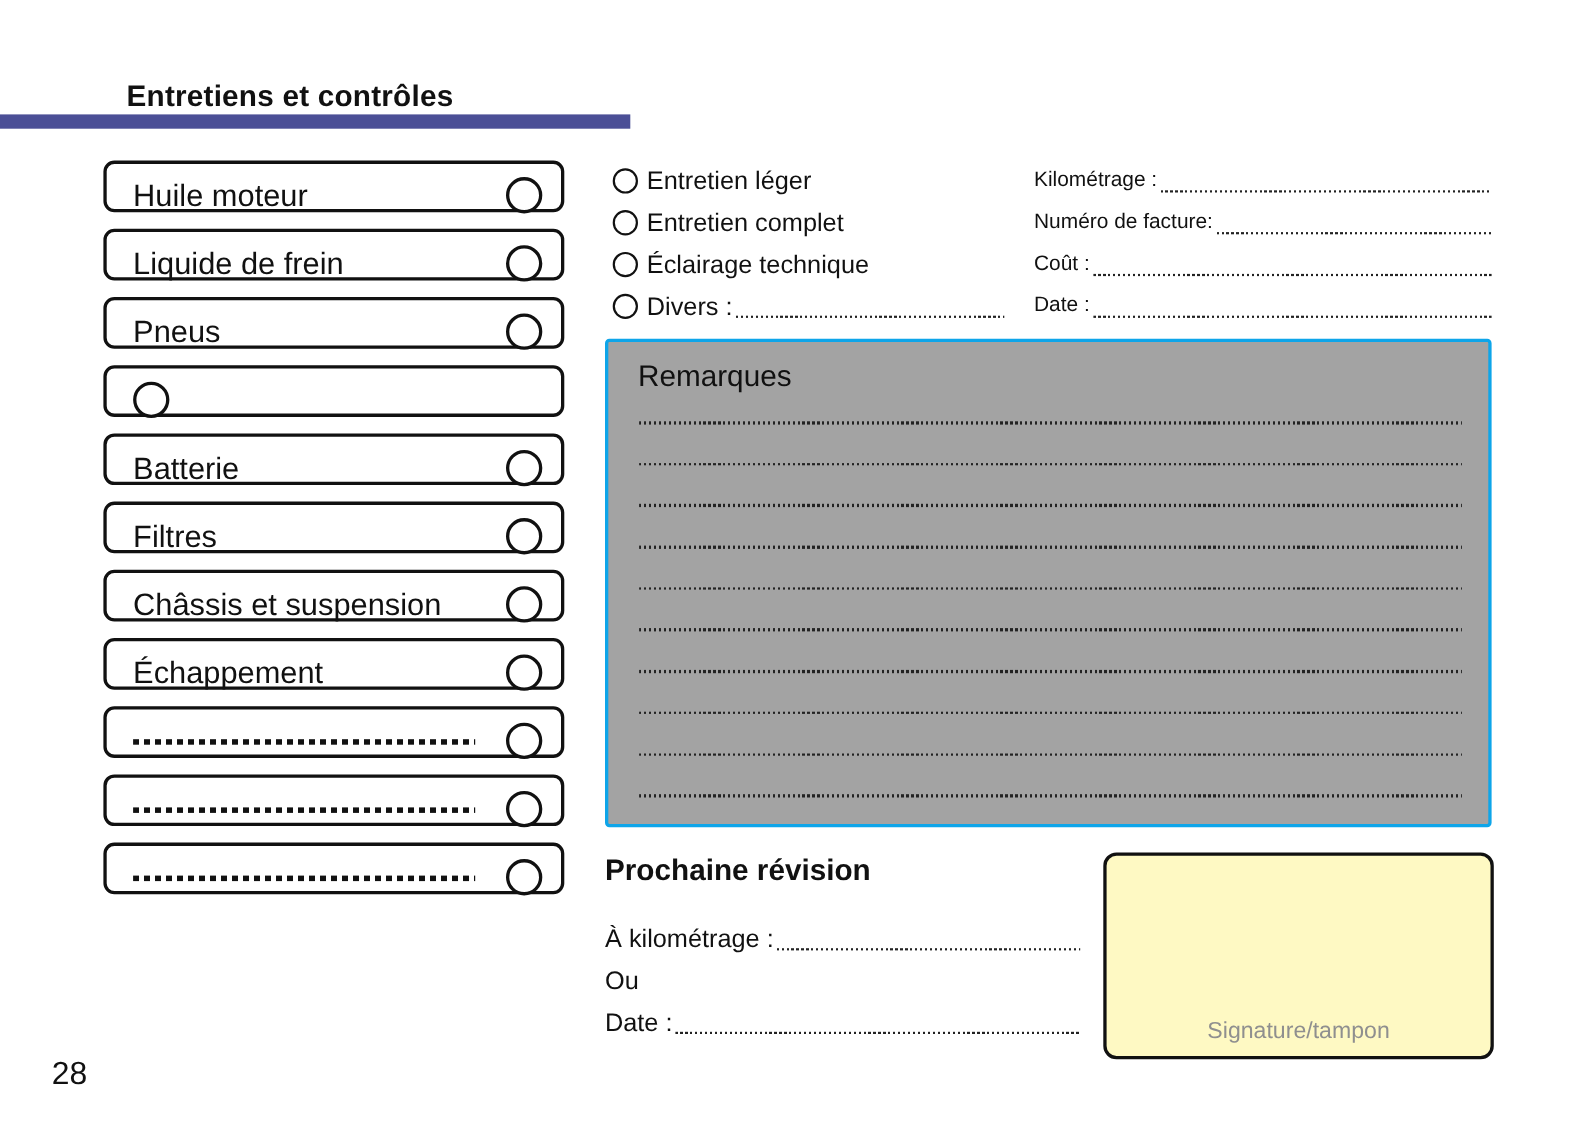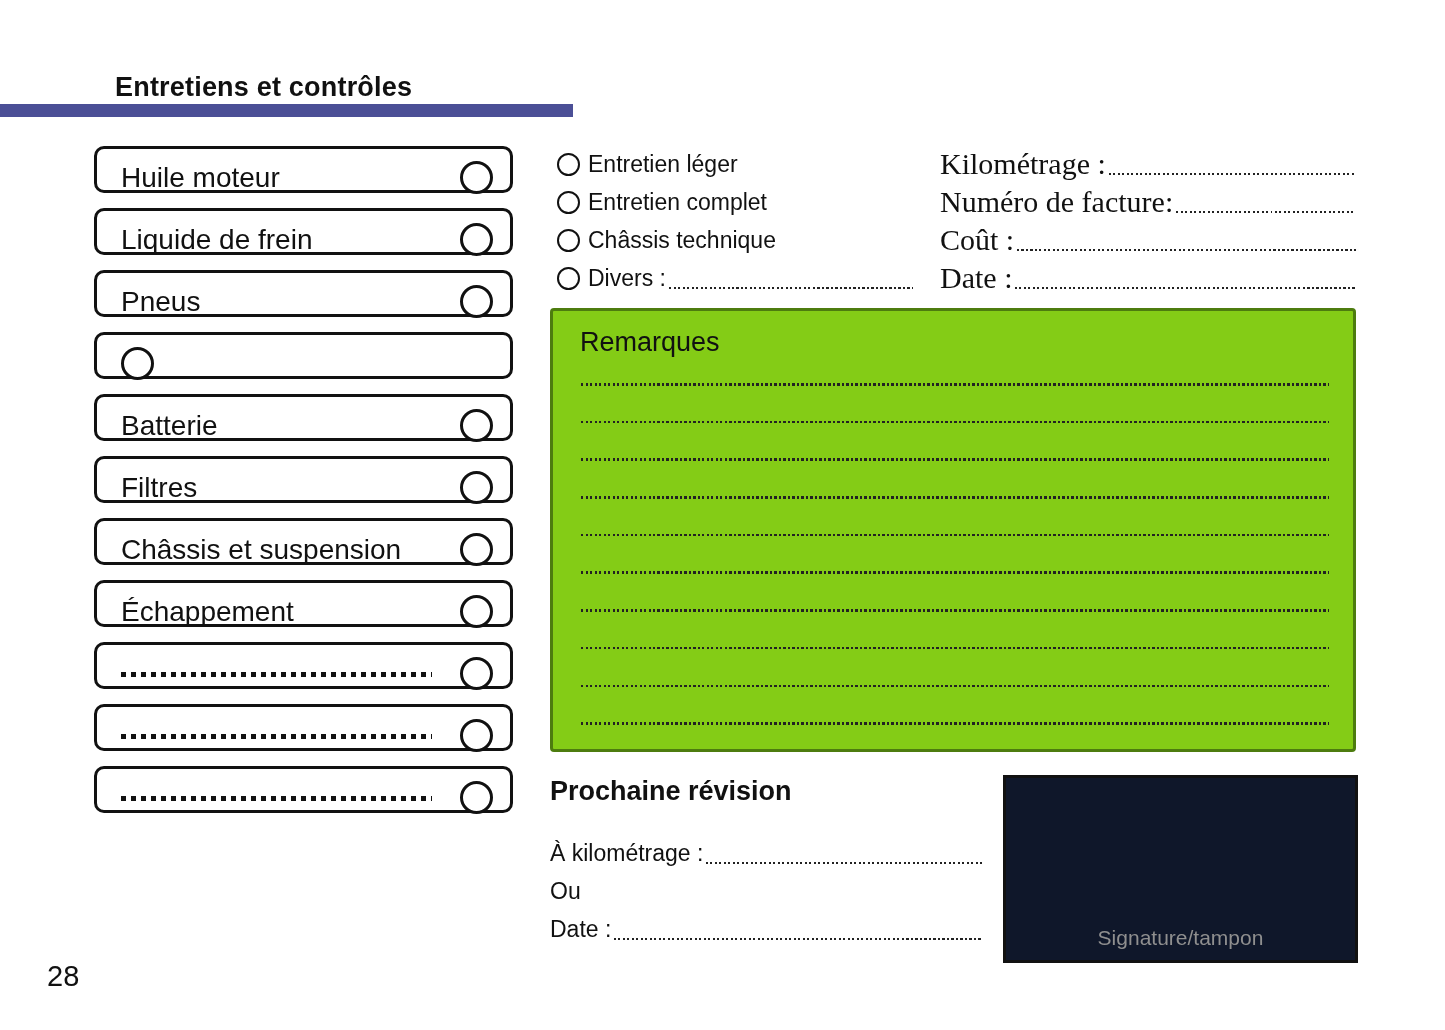--- a/index.html
+++ b/index.html
@@ -40,41 +40,41 @@
     margin-right:8px; flex:none; background:#fff;
   }
   .radio-label { font-size:23px; white-space:nowrap; }
   .leader {
     flex:1; height:2.5px; align-self:flex-end; margin-bottom:8px; margin-left:3px;
     background:repeating-linear-gradient(90deg,#222 0 2px,transparent 2px 4.5px);
   }
   
   .invoice-fields { position:absolute; left:940px; top:145px; width:416px; }
   .field-row { display:flex; align-items:center; height:38px; }
-  .field-label { font-size:30px; white-space:nowrap;font-family:Liberation Serif, serif; }
+  .field-label { font-size:19px; white-space:nowrap; }
   
   .remarks-box {
     position:absolute; left:550px; top:308px; width:806px; height:444px;
-    border:3px solid #4d7c0f; border-radius:4px; background:#84cc16;
+    border:3px solid #0ea5e9; border-radius:4px; background:#a3a3a3;
   }
   .remarks-title { font-size:27px; font-weight:normal; margin:16px 0 0 27px; }
   .remark-lines { margin:25px 24px 0 28px; }
   .remark-line {
     height:2.5px; margin-bottom:35.2px;
     background:repeating-linear-gradient(90deg,#222 0 2px,transparent 2px 4.5px);
   }
   
   .next-service { position:absolute; left:550px; top:776px; width:432px; }
   .next-service-title { font-size:27px; font-weight:bold; margin-bottom:27px; }
   .ns-row { display:flex; align-items:center; height:38px; }
   .ns-label { font-size:23px; white-space:nowrap; }
   
   .signature-box {
     position:absolute; left:1003px; top:775px; width:355px; height:188px;
-    border:3px solid #111; border-radius:0; background:#0f172a;
+    border:3px solid #111; border-radius:12px; background:#fef9c3;
     display:flex; align-items:flex-end; justify-content:center;
   }
   .signature-label { color:#8f8f8f; font-size:21px; margin-bottom:10px; }
   
   .page-number { position:absolute; left:47px; top:960px; font-size:29px; }
 </style>
 </head>
 <body>
 
 <div class="page">
@@ -132,21 +132,21 @@
     <div class="radio-row">
       <span class="radio-circle"></span>
       <span class="radio-label">Entretien léger</span>
     </div>
     <div class="radio-row">
       <span class="radio-circle"></span>
       <span class="radio-label">Entretien complet</span>
     </div>
     <div class="radio-row">
       <span class="radio-circle"></span>
-      <span class="radio-label">Châssis technique</span>
+      <span class="radio-label">Éclairage technique</span>
     </div>
     <div class="radio-row">
       <span class="radio-circle"></span>
       <span class="radio-label">Divers :</span>
       <span class="leader"></span>
     </div>
   </div>
 
   <div class="invoice-fields">
     <div class="field-row">

